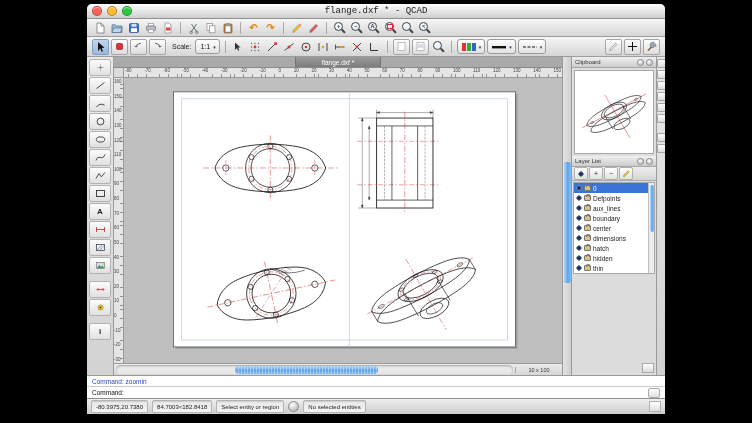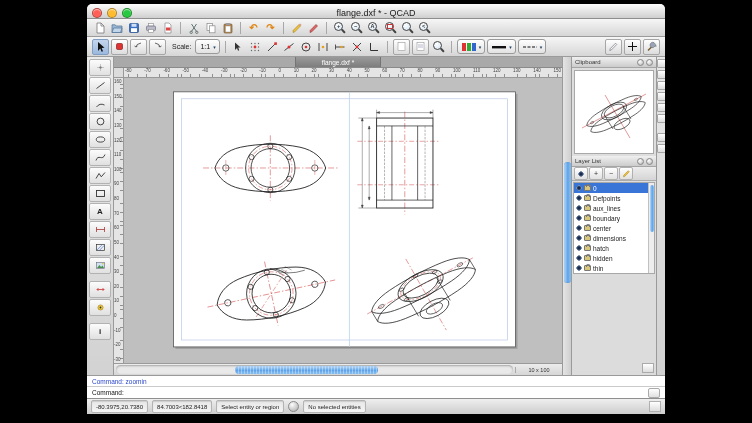--- a/index.html
+++ b/index.html
@@ -1,21 +1,21 @@
 <!DOCTYPE html>
 <html><head>
 <meta charset="utf-8">
 <style>
   html,body{margin:0;padding:0;}
   body{width:752px;height:423px;background:#000;position:relative;font-family:"Liberation Sans",sans-serif;overflow:hidden;}
   .app{position:absolute;left:87px;top:4px;width:578px;height:410px;background:#ccc;border-radius:5px 5px 0 0;
        box-shadow:0 3px 10px rgba(0,0,0,.7);display:flex;flex-direction:column;overflow:hidden;}
   
   .titlebar{height:14px;flex:0 0 14px;background:linear-gradient(#fdfdfd,#cfcfcf);border-bottom:1px solid #8e8e8e;
-            display:flex;align-items:flex-end;position:relative;}
+            display:flex;align-items:center;position:relative;font-family:Liberation Mono, monospace;}
   .tl{width:8px;height:8px;border-radius:50%;margin-left:5px;border:0.5px solid rgba(0,0,0,.3);box-shadow:inset 0 1px 1px rgba(255,255,255,.6);}
   .tl.red{background:#ff5f57;}
   .tl.yel{background:#febc2e;}
   .tl.grn{background:#28c840;}
   .wtitle{position:absolute;left:0;right:0;text-align:center;font-size:9px;color:#222;pointer-events:none;}
   
   .toolbar{display:flex;align-items:center;gap:2px;padding:0 5px;background:linear-gradient(#f6f6f6,#d6d6d6);border-bottom:1px solid #9b9b9b;}
   .tb1{height:17px;flex:0 0 17px;}
   .tb2{height:19px;flex:0 0 19px;}
   .tbtn{width:15px;height:14px;display:flex;align-items:center;justify-content:center;border-radius:2px;flex:0 0 auto;}

